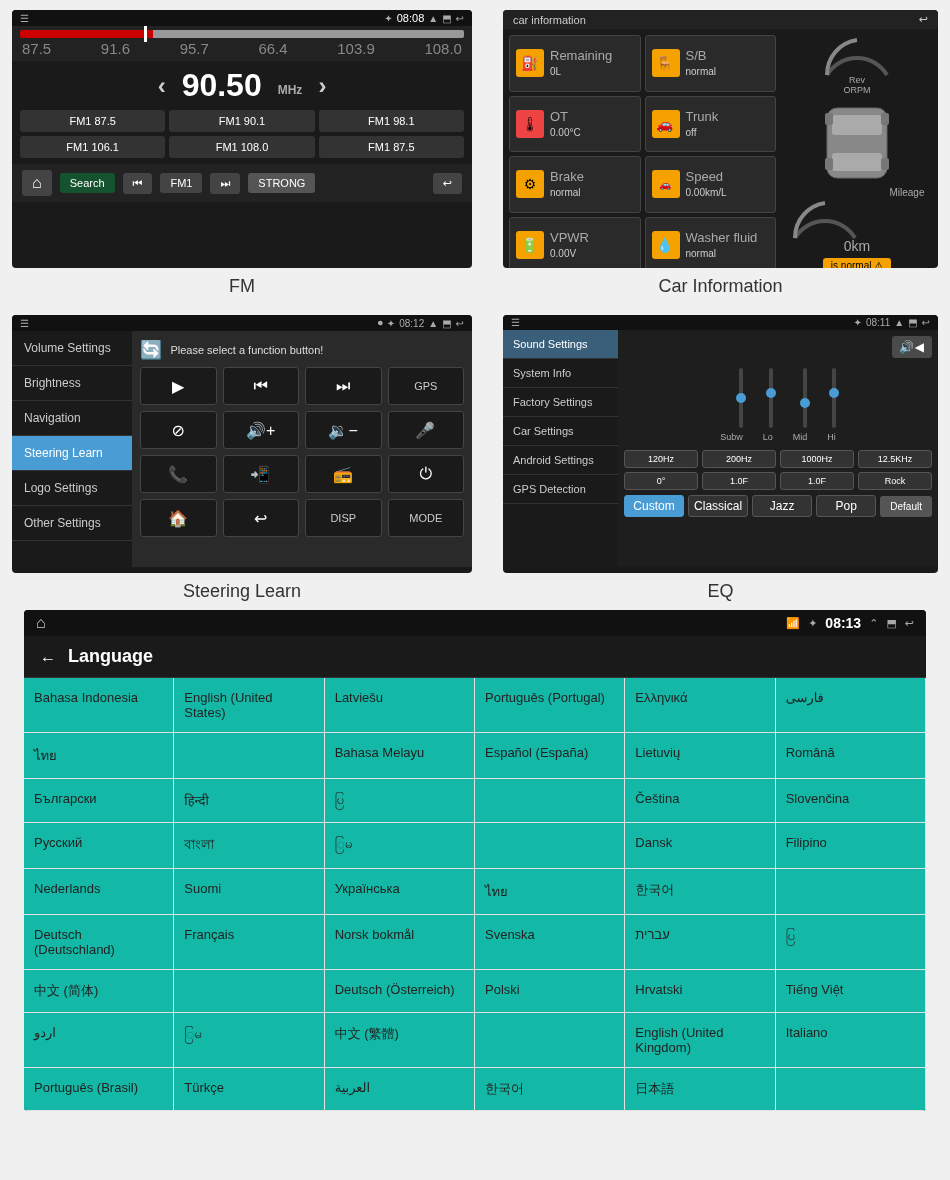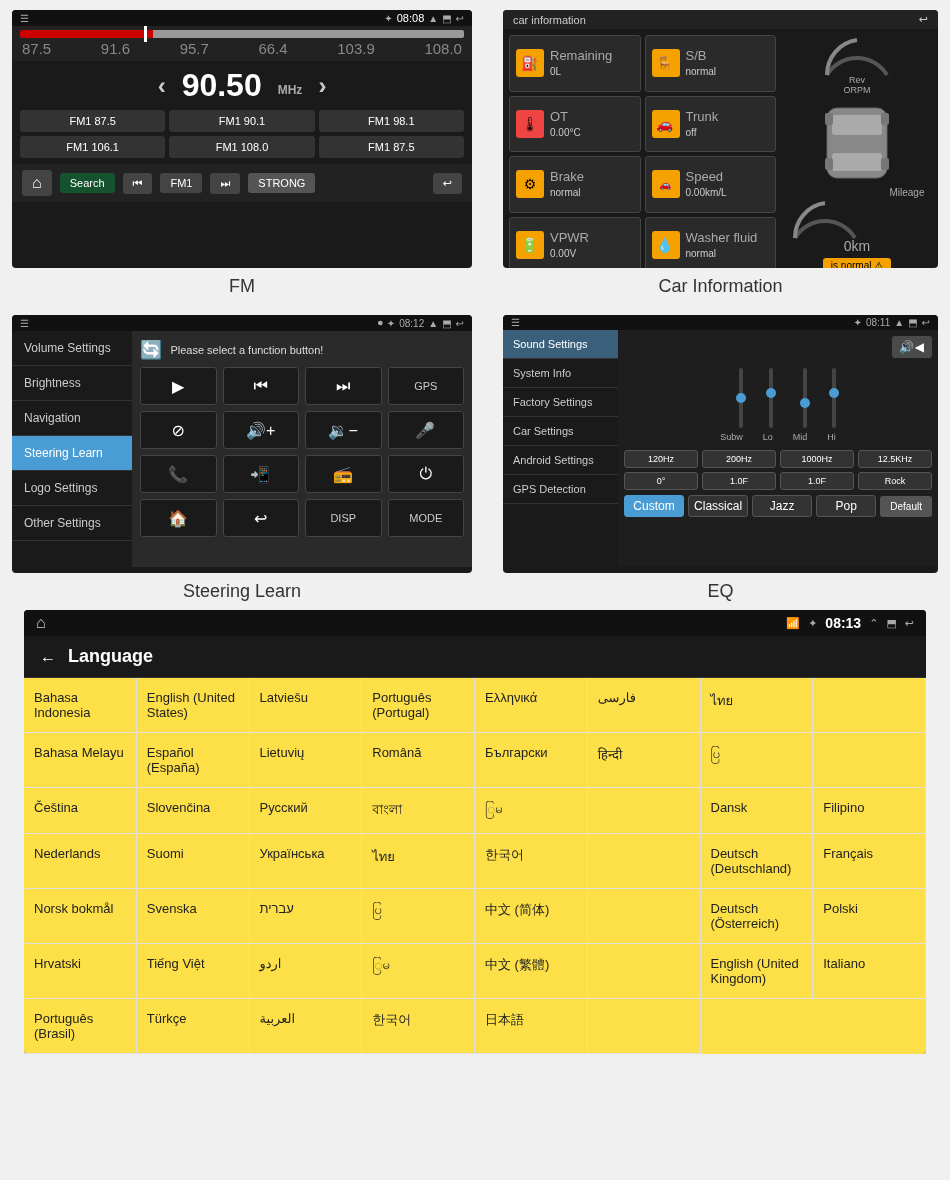--- a/index.html
+++ b/index.html
@@ -574,23 +574,23 @@
       cursor: pointer;
     }
 
     .lang-header-title {
       font-size: 18px;
       color: #fff;
       font-weight: bold;
     }
 
     .lang-grid {
-      background: #fde047;
+      background: #14b8a6;
       display: grid;
-      grid-template-columns: repeat(8, 1fr);
+      grid-template-columns: repeat(6, 1fr);
       border-collapse: collapse;
     }
 
     .lang-cell {
       padding: 12px 10px;
       border-bottom: 1px solid #e0e0e0;
       border-right: 1px solid #e0e0e0;
       font-size: 13px;
       color: #222;
       cursor: pointer;

